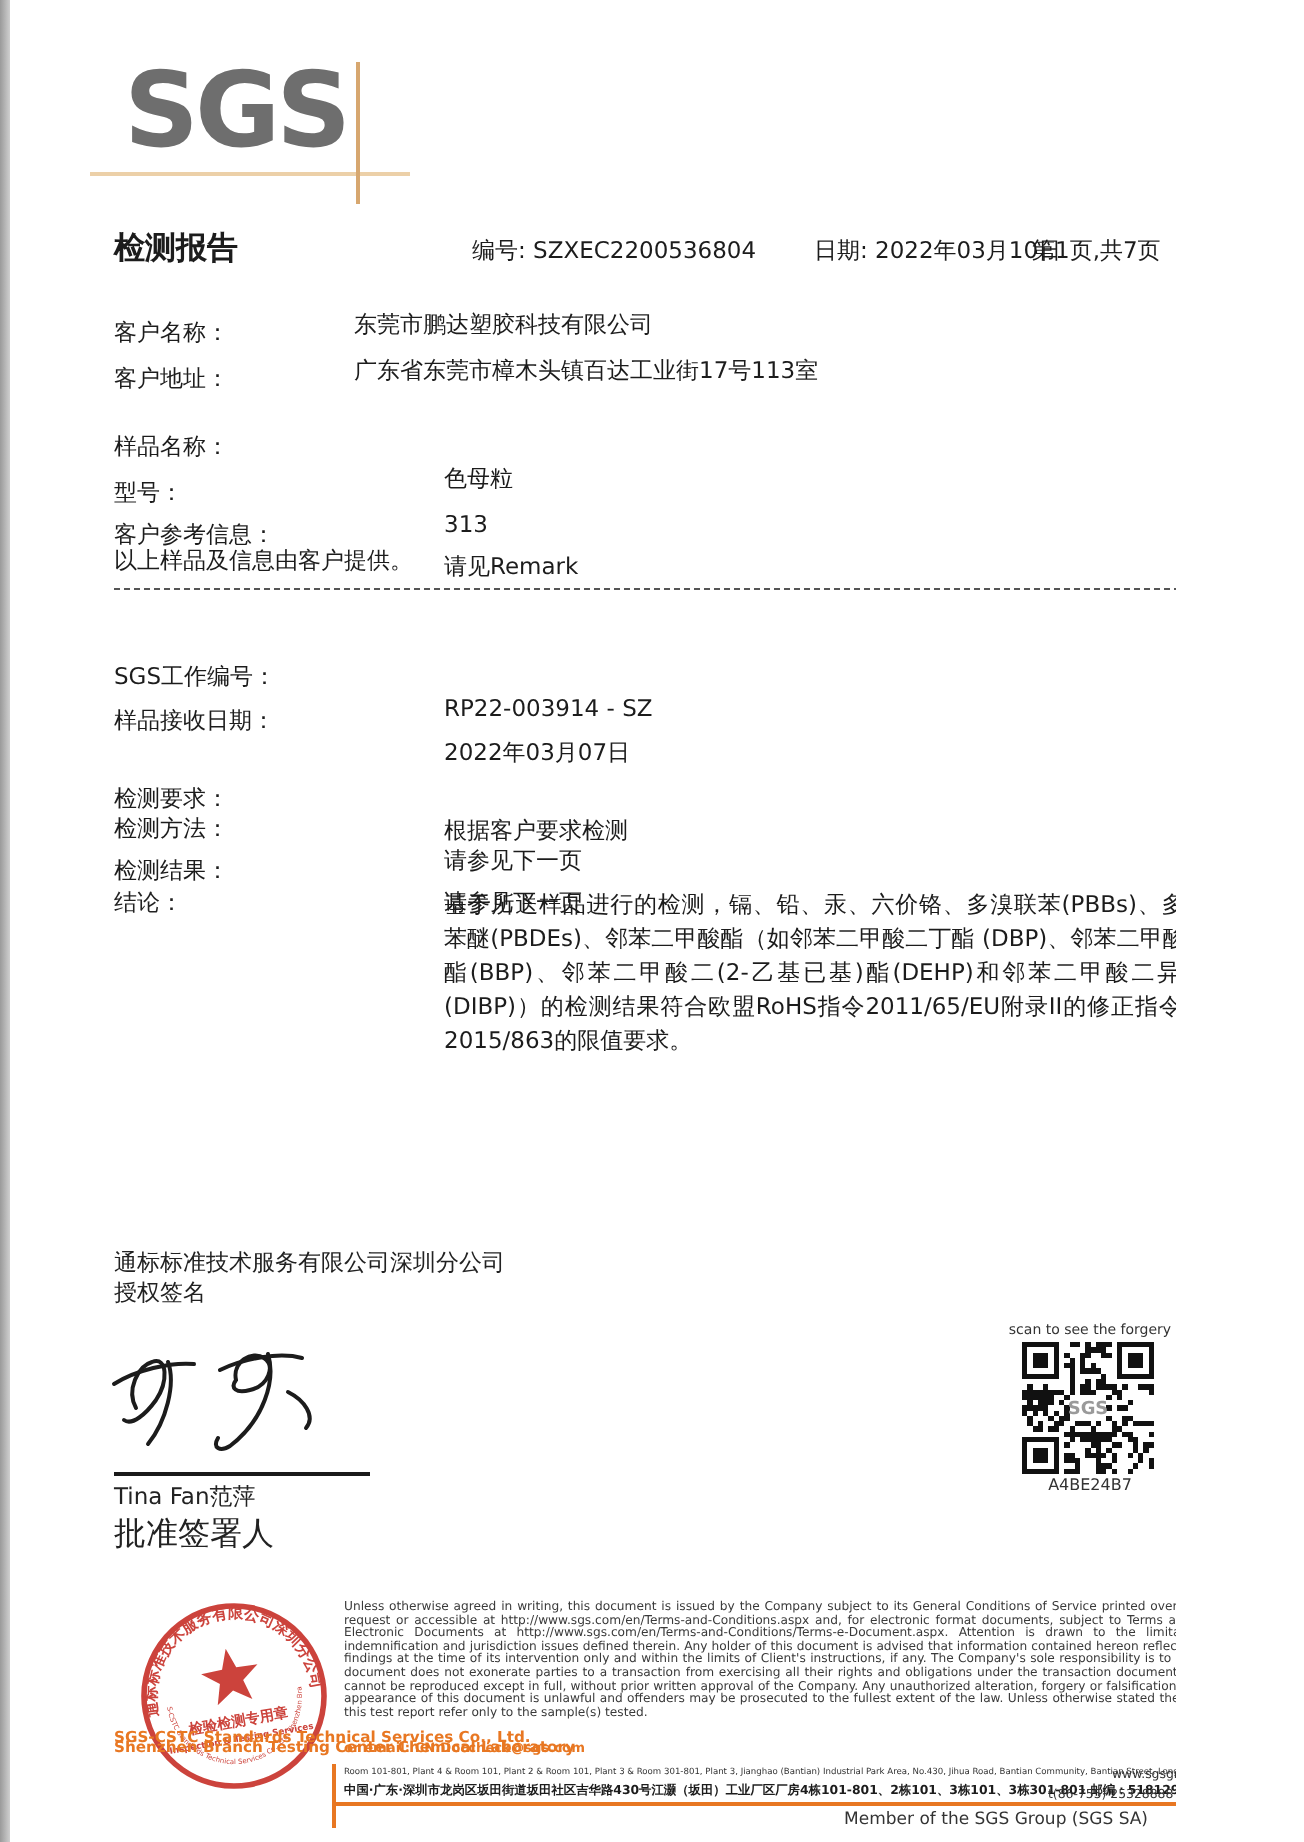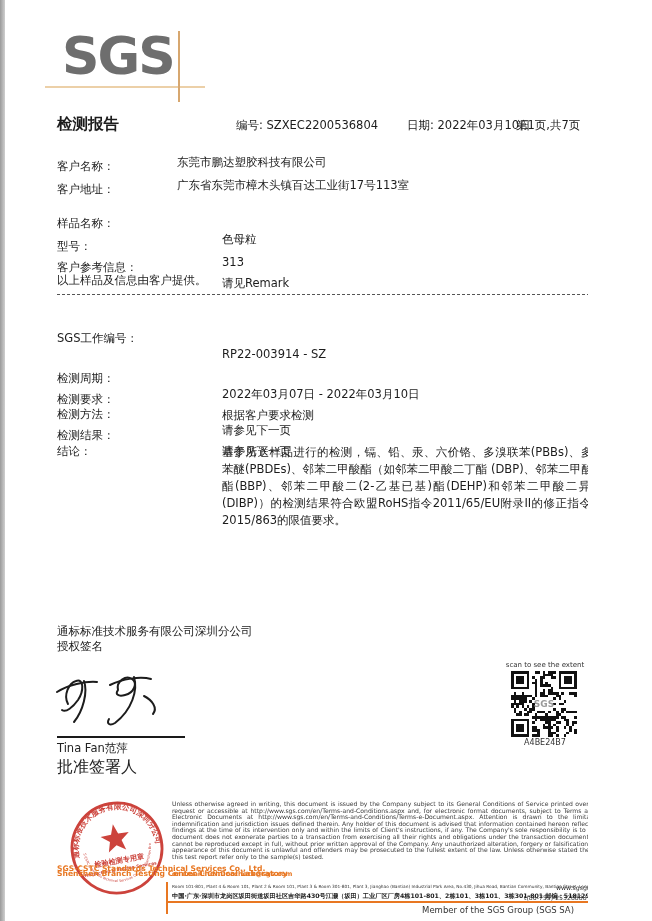--- a/index.html
+++ b/index.html
@@ -99,23 +99,23 @@
     <span class="lbl">客户参考信息：</span>
     <span class="v2">请见Remark</span>
   </div>
   <div class="note">以上样品及信息由客户提供。</div>
   <div class="dash"></div>
 
   <div class="row" style="top:327px;">
     <span class="lbl">SGS工作编号：</span>
     <span class="v2">RP22-003914 - SZ</span>
   </div>
-  <div class="row" style="top:367px;">
-    <span class="lbl">检测周期：</span>
-    <span class="v2">2022年03月07日 - 2022年03月10日</span>
+  <div class="row" style="top:349px;">
+    <span class="lbl">样品接收日期：</span>
+    <span class="v2">2022年03月07日</span>
   </div>
   <div class="row" style="top:388px;">
     <span class="lbl">检测要求：</span>
     <span class="v2">根据客户要求检测</span>
   </div>
   <div class="row" style="top:403px;">
     <span class="lbl">检测方法：</span>
     <span class="v2">请参见下一页</span>
   </div>
   <div class="row" style="top:424px;">
@@ -136,21 +136,21 @@
       <path d="M66,22 C64,13 74,7 80,11 C86,15 82,25 73,27 C66,29 63,26 66,22"></path>
       <path d="M58,17 C70,11 88,8 99,11"></path>
       <path d="M82,9 C86,22 80,42 63,55 C58,58 54,56 57,51"></path>
       <path d="M92,28 C100,32 106,40 101,46"></path>
     </g>
   </svg>
   <div class="sig-line"></div>
   <div class="sig-name">Tina Fan范萍</div>
   <div class="sig-role">批准签署人</div>
 
-  <div class="qr-caption">scan to see the extent</div>
+  <div class="qr-caption">scan to see the forgery</div>
   <div class="qr-box"><svg viewBox="0 0 25 25" shape-rendering="crispEdges">
         <rect x="0" y="0" width="7" height="1" fill="#111"></rect>
         <rect x="0" y="6" width="7" height="1" fill="#111"></rect>
         <rect x="0" y="0" width="1" height="7" fill="#111"></rect>
         <rect x="6" y="0" width="1" height="7" fill="#111"></rect>
         <rect x="2" y="2" width="3" height="3" fill="#111"></rect>
         <rect x="18" y="0" width="7" height="1" fill="#111"></rect>
         <rect x="18" y="6" width="7" height="1" fill="#111"></rect>
         <rect x="18" y="0" width="1" height="7" fill="#111"></rect>
         <rect x="24" y="0" width="1" height="7" fill="#111"></rect>

